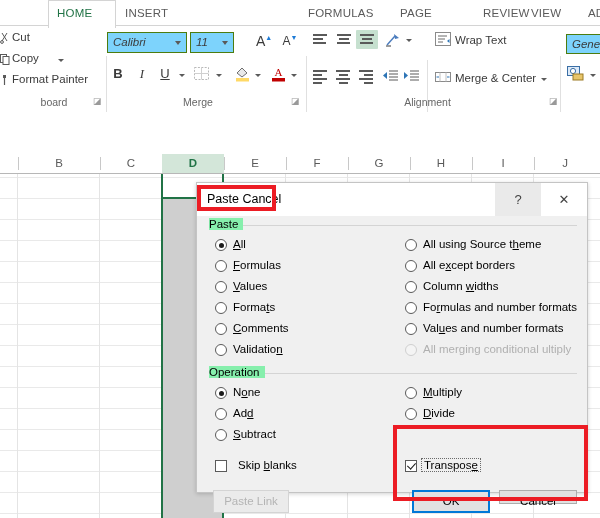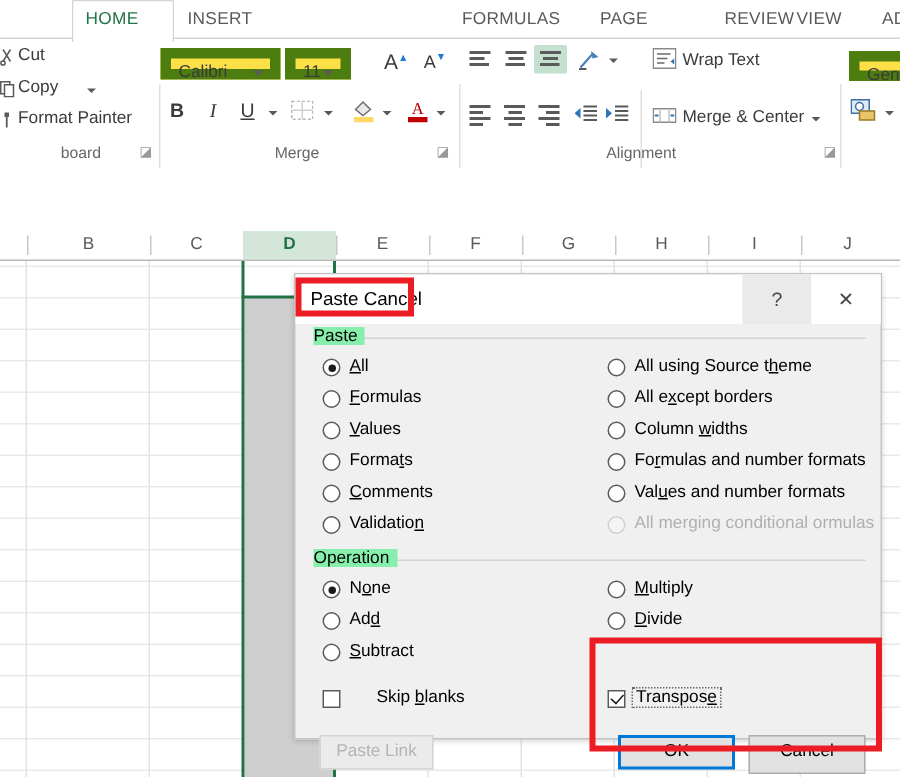--- a/index.html
+++ b/index.html
@@ -26,22 +26,22 @@
   .ribbon{position:absolute;left:0;top:26px;width:600px;height:86px;background:#fff;}
   .ribbon-bottom{position:absolute;left:0;top:111px;width:600px;height:1px;background:#d4d4d4;}
   .grp-div{position:absolute;top:30px;width:1px;height:62px;background:#e0e0e0;}
   .grp-name{position:absolute;font-size:10.5px;color:#666;text-align:center;}
   .grp-launch{position:absolute;font-size:9px;color:#999;}
 
   .cmd{position:absolute;font-size:11.5px;color:#3b3b3b;white-space:nowrap;}
   .ico{position:absolute;}
 
   
-  .combo{position:absolute;border:7px solid #4d7c0f;background:#fde047;
-         box-sizing:border-box;font-size:11.5px;color:#3b3b3b;}
+  .combo{position:absolute;border:1px solid #4d7c0f;background:#7dd3fc;
+         box-sizing:border-box;font-size:11.5px;color:#3b3b3b;font-style:italic;}
   .combo .txt{position:absolute;left:5px;top:3px;}
   .combo .arw{position:absolute;right:5px;top:8px;width:0;height:0;
               border-left:3.5px solid transparent;border-right:3.5px solid transparent;
               border-top:4px solid #5a5a5a;}
   .btn-ic{position:absolute;text-align:center;}
   .drop-arw{position:absolute;width:0;height:0;border-left:3px solid transparent;
             border-right:3px solid transparent;border-top:3.5px solid #5a5a5a;}
 
   .align-ic{position:absolute;}
   .align-ic i{display:block;height:1.5px;background:#5a5a5a;margin-bottom:2.5px;}
@@ -99,21 +99,21 @@
   .opt .tx{position:absolute;left:18px;top:0;}
   .opt.dis{color:#b0b0b0;}
   .opt.dis .rb{border-color:#cfcfcf;background:#f4f4f4;}
   u{text-decoration:underline;}
 
   .chk{position:absolute;font-size:11.5px;color:#000;white-space:nowrap;}
   .chk .cb{position:absolute;left:0;top:1px;width:12px;height:12px;
            border:1px solid #5a5a5a;background:#fff;box-sizing:border-box;}
   .chk .cb.on:after{content:"";position:absolute;left:3px;top:0px;width:4px;height:7px;
                     border:solid #1a1a1a;border-width:0 1.6px 1.6px 0;transform:rotate(42deg);}
-  .chk .tx{position:absolute;left:36px;top:0;}
+  .chk .tx{position:absolute;left:23px;top:0;}
   .chk .tx.focus{border:1px dotted #6a6a6a;padding:0 2px;left:16px;top:-1px;}
 
   .dbtn{position:absolute;box-sizing:border-box;text-align:center;
         font-size:11.5px;color:#000;background:#e1e1e1;border:1px solid #adadad;}
   .dbtn.def{border:2px solid #0078d7;background:#e1e1e1;}
   .dbtn.dis{color:#b4b4b4;background:#ebebeb;border-color:#d4d4d4;}
 
   
   .redbox{position:absolute;border:4px solid #ec1c24;box-sizing:border-box;background:transparent;}
 </style>
@@ -435,21 +435,21 @@
       <div class="opt" style="left:196px;top:83px;">
         <span class="rb"></span>
         <span class="tx">Fo<u>r</u>mulas and number formats</span>
       </div>
       <div class="opt" style="left:196px;top:104px;">
         <span class="rb"></span>
         <span class="tx">Val<u>u</u>es and number formats</span>
       </div>
       <div class="opt dis" style="left:196px;top:125px;">
         <span class="rb"></span>
-        <span class="tx">All merging conditional ormulas</span>
+        <span class="tx">All merging conditional ultiply</span>
       </div>
     </div>
 
     <div class="grpbox" style="left:12px;top:150px;width:368px;height:76px;">
       <div class="lbl">Operation</div>
       <div class="rule" style="width:368px;"></div>
 
       <div class="opt" style="left:6px;top:20px;">
         <span class="rb on"></span>
         <span class="tx">N<u>o</u>ne</span>
@@ -476,18 +476,18 @@
       <span class="cb"></span>
       <span class="tx">Skip <u>b</u>lanks</span>
     </div>
     <div class="chk" style="left:208px;top:243px;">
       <span class="cb on"></span>
       <span class="tx focus">Transpos<u>e</u></span>
     </div>
 
     <div class="dbtn def" style="left:215px;top:274px;width:78px;height:23px;line-height:19px;">OK</div>
     <div class="dbtn dis" style="left:16px;top:274px;width:76px;height:23px;line-height:21px;">Paste Link</div>
-    <div class="dbtn" style="left:302px;top:274px;width:78px;height:26px;line-height:21px;">Cancel</div>
+    <div class="dbtn" style="left:302px;top:274px;width:78px;height:14px;line-height:21px;">Cancel</div>
   </div>
 </div>
 
 <div class="redbox" style="left:197px;top:185px;width:79px;height:26px;"></div>
 <div class="redbox" style="left:393px;top:425px;width:195px;height:76px;"></div>
 
 </body></html>

